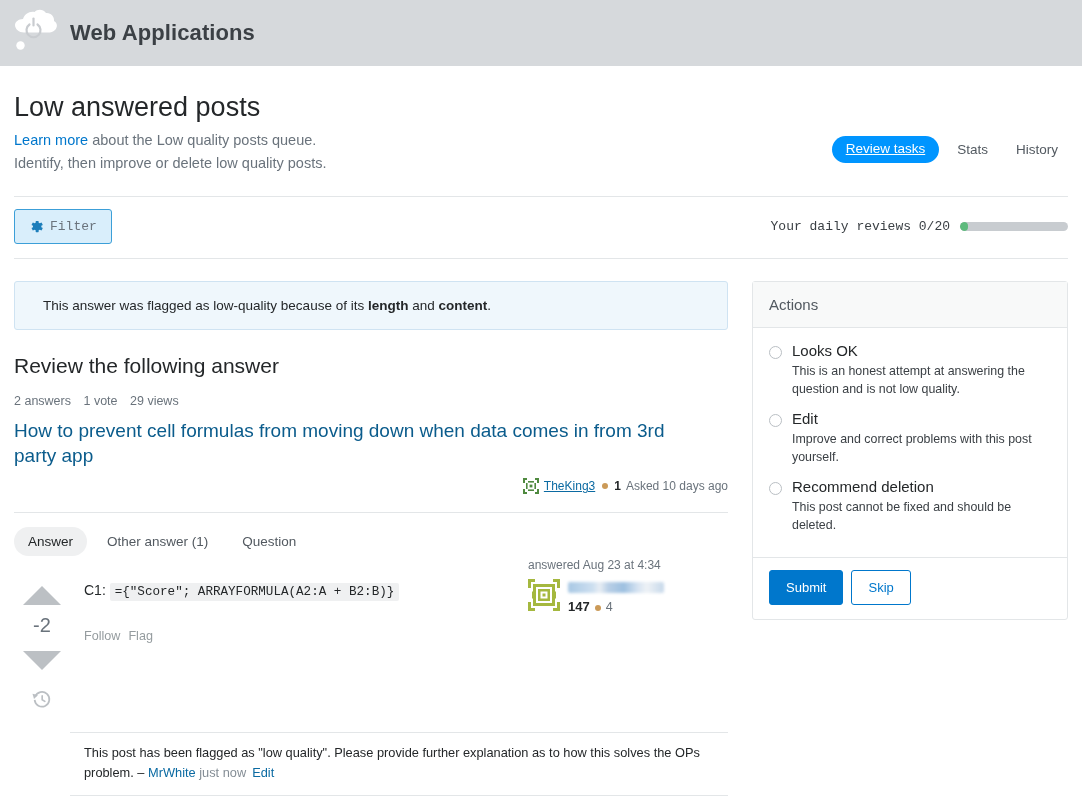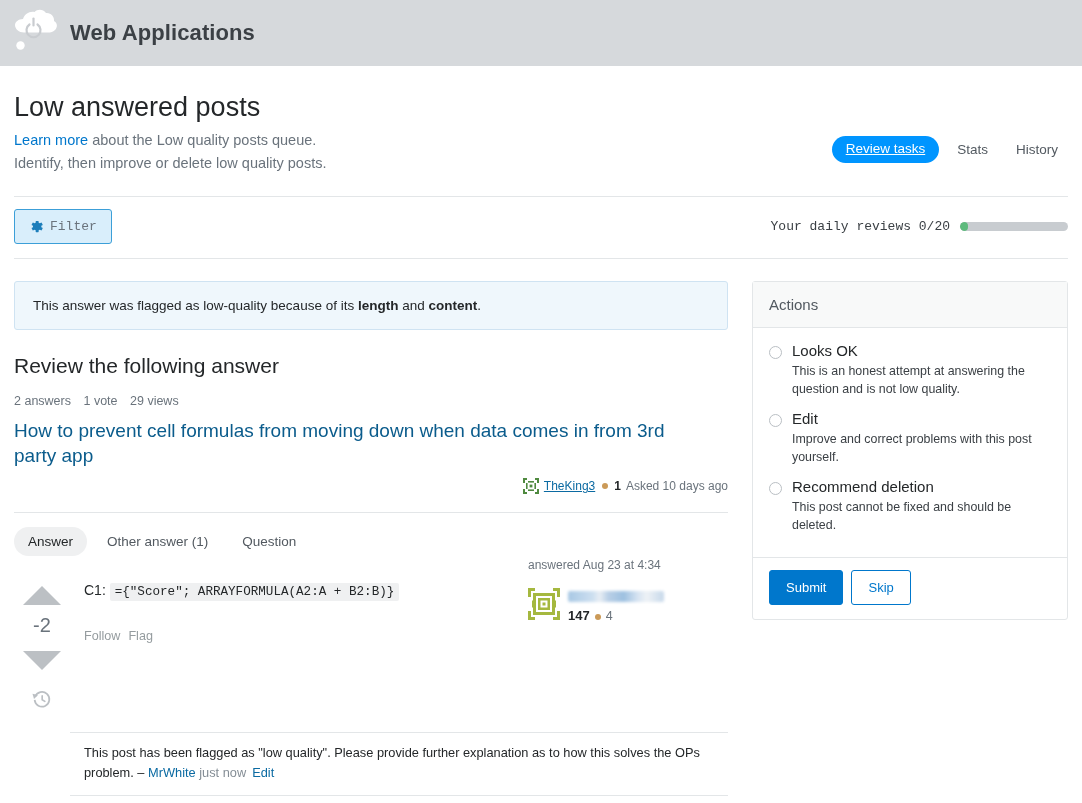--- a/index.html
+++ b/index.html
@@ -115,21 +115,21 @@
     padding-top: 22px;
     align-items: flex-start;
   }
   .left { width: 714px; flex: 0 0 714px; }
   .right { width: 316px; flex: 0 0 316px; }
 
   .notice {
     border: 1px solid #cfe3f2;
     background: #eff7fc;
     border-radius: 3px;
-    padding: 16px 18px;
+    padding: 16px 28px;
     font-size: 13.5px;
     color: #242729;
   }
   .notice b { font-weight: bold; }
 
   h2.review-h {
     font-size: 21px;
     font-weight: normal;
     margin: 24px 0 16px;
     color: #242729;
@@ -210,21 +210,21 @@
   }
   .actions-line a { color: #959c9f; text-decoration: none; margin-right: 8px; }
 
   .ansblock { display: flex; justify-content: space-between; }
   .usercard {
     width: 200px;
     font-size: 12px;
     color: #6a737c;
     margin-top: -24px;
   }
-  .usercard .when { margin-bottom: 16px; }
+  .usercard .when { margin-bottom: 7px; }
   .ucard-row { display: flex; gap: 8px; align-items: flex-start; }
   .avatar-sm { width: 32px; height: 32px; flex: 0 0 32px; }
   .blurname {
     height: 11px; width: 96px; border-radius: 2px;
     background: linear-gradient(90deg,#a8c8e4 0%,#cddff0 26%,#e8eef4 33%,#b9cfe6 42%,#9dc0e0 58%,#d4e2f1 72%,#eef2f6 82%,#c6d8ea 100%);
     filter: blur(1.6px);
     margin: 3px 0 6px;
   }
   .reprow { font-size: 12.5px; }
   .reprow b { color: #242729; font-size: 13px; }

